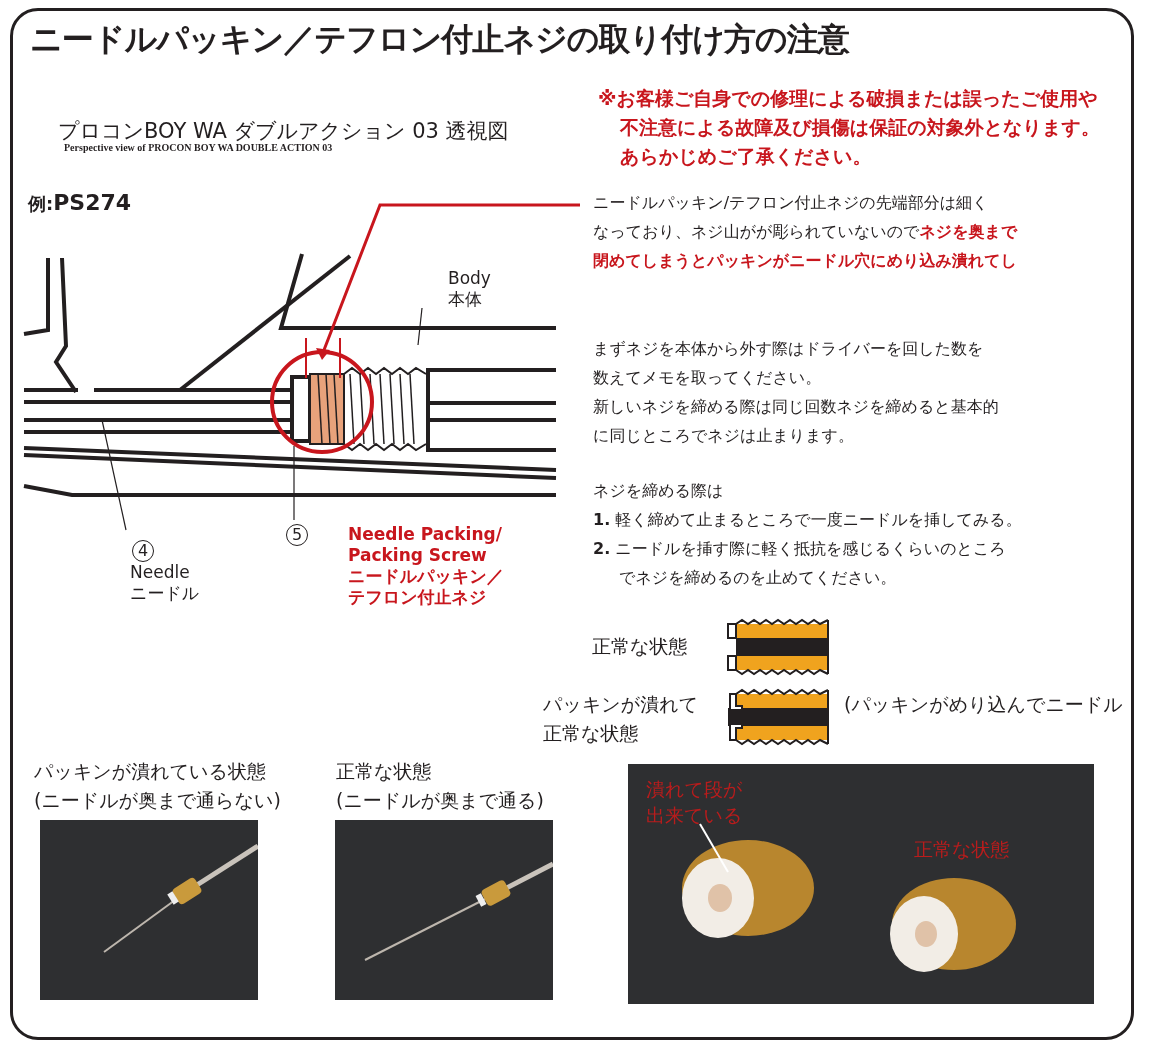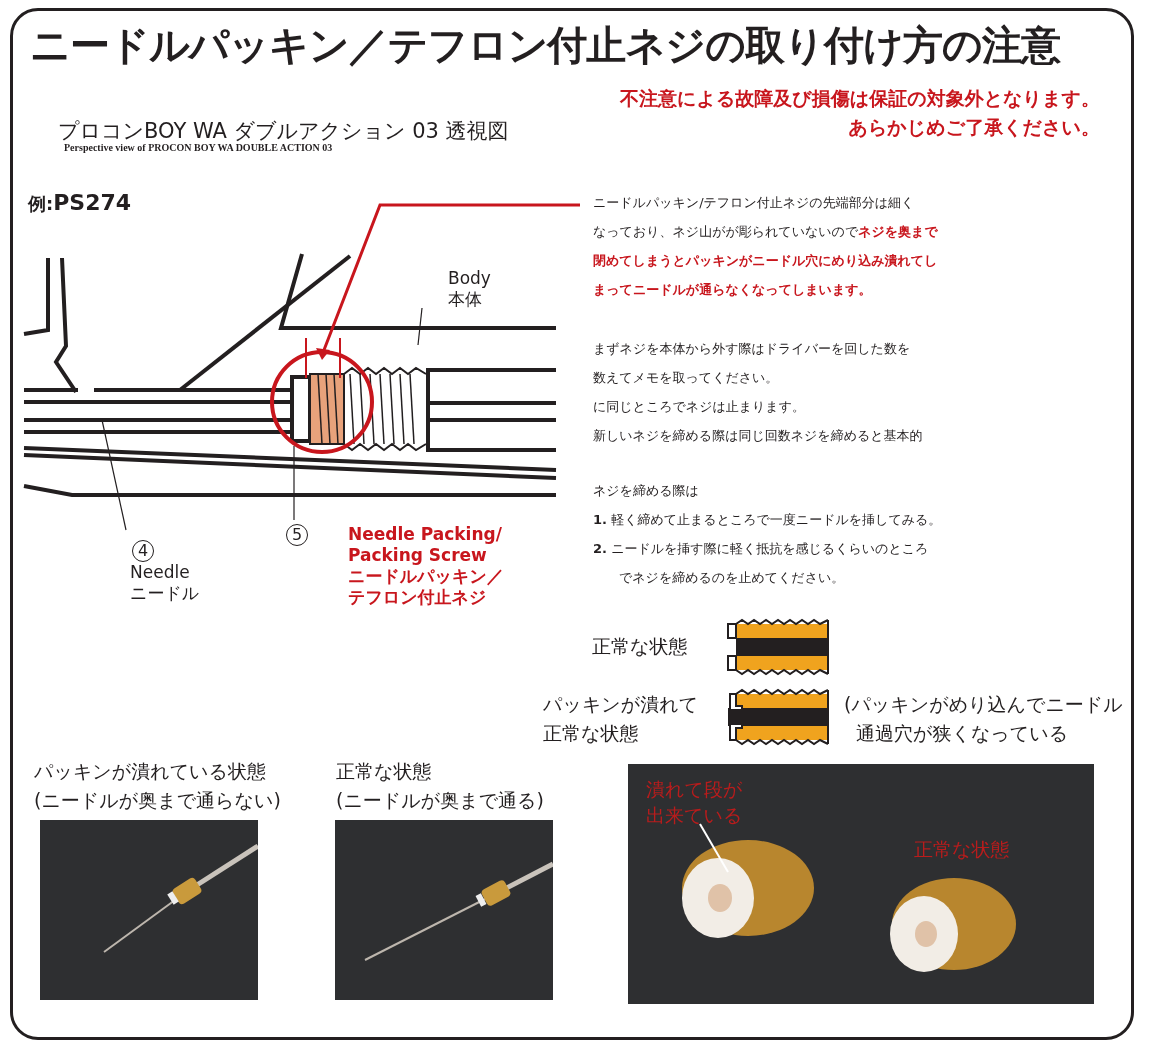--- a/index.html
+++ b/index.html
@@ -1,25 +1,25 @@
 <!DOCTYPE html>
 <html><head>
 <meta charset="utf-8">
 <style>
   html,body{margin:0;padding:0;background:#fff;}
   body{width:1152px;height:1051px;position:relative;overflow:hidden;font-family:"DejaVu Sans","Liberation Sans",sans-serif;color:#231f20;}
   .frame{position:absolute;left:10px;top:8px;width:1124px;height:1032px;border:3px solid #231f20;border-radius:28px;box-sizing:border-box;}
-  .title{position:absolute;left:30px;top:18px;font-size:40px;font-weight:bold;letter-spacing:-1px;white-space:nowrap;}
+  .title{position:absolute;left:30px;top:18px;font-size:32px;font-weight:bold;letter-spacing:-1px;white-space:nowrap;}
   .subtitle-jp{position:absolute;left:58px;top:117px;font-size:21px;}
   .subtitle-en{position:absolute;left:64px;top:142px;font-family:"Liberation Serif",serif;font-weight:bold;font-size:10px;}
   .example{position:absolute;left:28px;top:190px;font-size:22px;font-weight:bold;}
   .warn{position:absolute;left:598px;top:84px;font-size:19px;font-weight:bold;color:#c8161d;line-height:29px;}
   .warn .l{display:block;}
-  .warn .ind{padding-left:22px;text-align:right;}
-  .para{position:absolute;left:593px;font-size:13px;line-height:29px;}
+  .warn .ind{padding-left:22px;}
+  .para{position:absolute;left:593px;font-size:16px;line-height:29px;}
   .para span{display:block;}
   .red{color:#c8161d;font-weight:bold;}
   .lbl{position:absolute;font-size:17px;line-height:21px;}
   .lbl-red{color:#c8161d;font-weight:bold;}
   .circ-num{display:inline-block;width:20px;height:20px;border:1px solid #231f20;border-radius:50%;text-align:center;line-height:20px;font-size:16px;color:#231f20;}
   .photo{position:absolute;background:#2e2f31;}
   .photo-caption{position:absolute;font-size:19px;line-height:29px;}
   .white-lbl{position:absolute;color:#b91c1c;font-size:19px;line-height:26px;}
 </style>
 </head>
@@ -30,36 +30,36 @@
 <div class="title">ニードルパッキン／テフロン付止ネジの取り付け方の注意</div>
 
 <div class="subtitle-jp">プロコンBOY WA ダブルアクション 03 透視図</div>
 <div class="subtitle-en">Perspective view of PROCON BOY WA DOUBLE ACTION 03</div>
 
 <div class="example">
   <span style="font-size:18px">例:</span><span>PS274</span>
 </div>
 
 <div class="warn">
+  <span class="l">※お客様ご自身での修理による破損または誤ったご使用や</span>
   <span class="l ind">不注意による故障及び損傷は保証の対象外となります。</span>
   <span class="l ind">あらかじめご了承ください。</span>
 </div>
 
 <div class="para" style="top:188px">
   <span>ニードルパッキン/テフロン付止ネジの先端部分は細く</span>
   <span><span style="display:inline">なっており、ネジ山がが彫られていないので</span><span class="red" style="display:inline">ネジを奥まで</span></span>
   <span class="red">閉めてしまうとパッキンがニードル穴にめり込み潰れてし</span>
-  <span class="red">まってニードルが通らなくなってしまいます。</span>
 </div>
 
 <div class="para" style="top:334px">
   <span>まずネジを本体から外す際はドライバーを回した数を</span>
   <span>数えてメモを取ってください。</span>
+  <span>新しいネジを締める際は同じ回数ネジを締めると基本的</span>
   <span>に同じところでネジは止まります。</span>
-  <span>新しいネジを締める際は同じ回数ネジを締めると基本的</span>
 </div>
 
 <div class="para" style="top:476px">
   <span>ネジを締める際は</span>
   <span><b style="display:inline">1.</b> <span style="display:inline">軽く締めて止まるところで一度ニードルを挿してみる。</span></span>
   <span><b style="display:inline">2.</b> <span style="display:inline">ニードルを挿す際に軽く抵抗を感じるくらいのところ</span></span>
   <span style="padding-left:26px">でネジを締めるのを止めてください。</span>
 </div>
 
 <svg style="position:absolute;left:0;top:0" width="600" height="620">
@@ -144,21 +144,20 @@
   <rect x="14" y="6" width="92" height="46" fill="#f0a31e"></rect>
   <rect x="6" y="20" width="100" height="18" fill="#231f20"></rect>
   <path d="M8,6 h6 v12 h6 v4 h-12 z" fill="#fff" stroke="#231f20" stroke-width="2"></path>
   <path d="M8,52 h6 v-12 h6 v-4 h-12 z" fill="#fff" stroke="#231f20" stroke-width="2"></path>
   <polyline points="14,6 20,2 26,6 32,2 38,6 44,2 50,6 56,2 62,6 68,2 74,6 80,2 86,6 92,2 98,6 106,2" fill="none" stroke="#231f20" stroke-width="2"></polyline>
   <polyline points="14,52 20,56 26,52 32,56 38,52 44,56 50,52 56,56 62,52 68,56 74,52 80,56 86,52 92,56 98,52 106,56" fill="none" stroke="#231f20" stroke-width="2"></polyline>
   <line x1="106" y1="2" x2="106" y2="56" stroke="#231f20" stroke-width="2"></line>
 </svg>
 <div class="photo-caption" style="left:844px;top:690px">
   <div>(パッキンがめり込んでニードル</div>
-  <div style="padding-left:12px">通過穴が狭くなっている</div>
 </div>
 
 <div class="photo-caption" style="left:34px;top:757px">
   <div>パッキンが潰れている状態</div>
   <div>(ニードルが奥まで通らない)</div>
 </div>
 <div class="photo-caption" style="left:336px;top:757px">
   <div>正常な状態</div>
   <div>(ニードルが奥まで通る)</div>
 </div>

